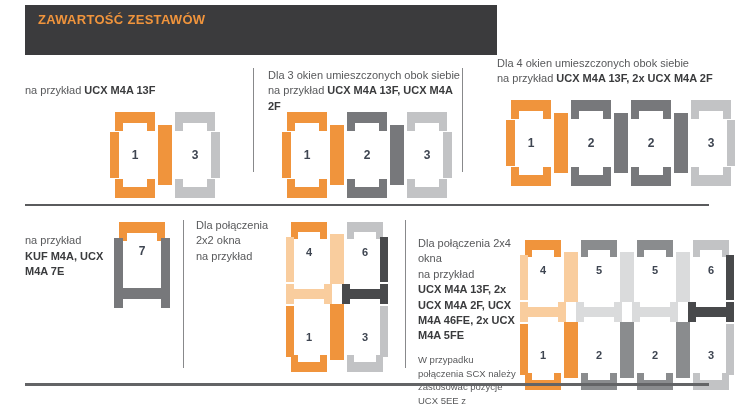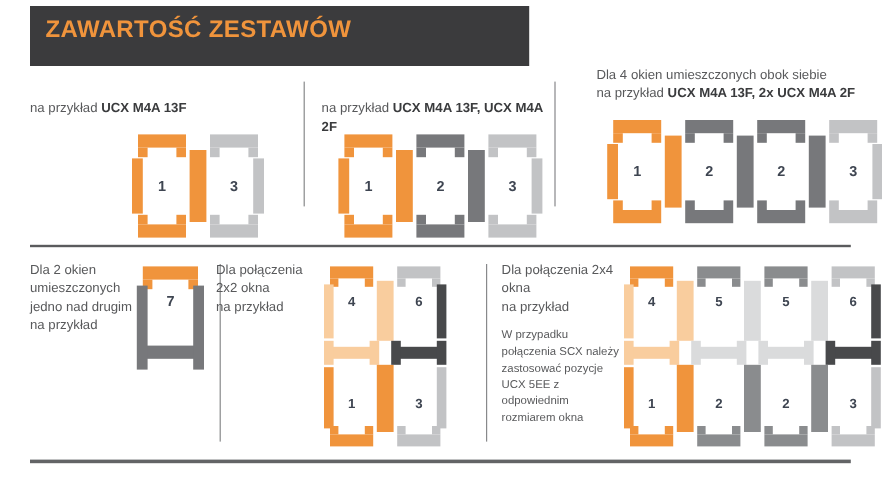--- a/index.html
+++ b/index.html
@@ -5,22 +5,22 @@
   :root{
     --or:#F0943C; --pe:#F9CD9E; --dk:#48494B; --md:#77787B;
     --gg:#8A8C8E; --lt:#C2C3C5; --pl:#DADBDC;
     --txt:#58595B; --bold:#3A3B3D; --num:#3E4551; --line:#5A5B5D;
   }
   *{margin:0;padding:0;box-sizing:border-box}
   body{font-family:"Liberation Sans","DejaVu Sans",sans-serif;background:#fff}
   .page{position:relative;width:735px;height:404px;background:#fff;overflow:hidden}
 
   
-  .hdr{position:absolute;left:25px;top:5px;width:416px;height:50px;background:#3B3B3D;
-       color:#F0943C;font-weight:bold;font-size:20px;line-height:1.3;letter-spacing:.3px;
+  .hdr{position:absolute;left:25px;top:5px;width:472px;height:50px;background:#3B3B3D;
+       color:#F0943C;font-weight:bold;font-size:13px;line-height:1.3;letter-spacing:.3px;
        padding:7px 0 0 13px}
 
   
   .hsep{position:absolute;left:25px;width:684px;height:2px;background:var(--line)}
   .hsep.bottom{height:3px;background:#636466}
   .vsep{position:absolute;width:1px;background:#88898B}
 
   
   .sec{position:absolute;font-size:11px;color:var(--txt);line-height:1.4}
   .sec b{color:var(--bold)}
@@ -120,21 +120,21 @@
         <div class="rail rail-r c-lt"></div>
         <div class="cap cap-b c-lt"></div>
         <div class="num">3</div>
       </div>
     </div>
   </div>
 
   <div class="vsep" style="left:253px;top:68px;height:104px"></div>
 
   <div class="sec" style="left:268px;top:68px;width:194px;height:136px">
-    <br>
+    <span>Dla 3 okien umieszczonych obok siebie</span><br>
     <span>na przykład</span>
     <b>UCX M4A 13F, UCX M4A 2F</b>
     <div class="diagram hg" style="left:16px;top:44px">
       <div class="win w1">
         <div class="cap cap-t c-or"></div>
         <div class="rail rail-l c-or"></div>
         <div class="vdiv c-or"></div>
         <div class="cap cap-b c-or"></div>
         <div class="num">1</div>
       </div>
@@ -185,39 +185,40 @@
         <div class="cap cap-b c-lt"></div>
         <div class="num">3</div>
       </div>
     </div>
   </div>
 
   <div class="hsep" style="top:204px"></div>
 
   <div class="sec" style="left:25px;top:218px;width:158px;height:160px">
     <div style="width:88px">
-      <span>Dla 2 okien umieszczonych jedno nad drugim</span><br>
+      <br>
       <span class="blocktxt">na przykład</span>
+      <b class="blocktxt">KUF M4A, UCX M4A 7E</b>
     </div>
     <div class="diagram stack" style="left:91px;top:4px">
       <div class="sw sw7">
         <div class="cap cap-t c-or"></div>
         <div class="rail rail-l c-md"></div>
         <div class="rail rail-r c-md"></div>
         <div class="num">7</div>
       </div>
       <div class="hdivS">
         <div class="bar c-md"></div>
       </div>
     </div>
   </div>
 
   <div class="vsep" style="left:183px;top:220px;height:148px"></div>
 
-  <div class="sec" style="left:180px;top:218px;width:209px;height:160px">
+  <div class="sec" style="left:196px;top:218px;width:209px;height:160px">
     <div style="width:92px">
       <span>Dla połączenia 2x2 okna</span><br>
       <span class="blocktxt">na przykład</span>
     </div>
     <div class="diagram grid" style="left:92px;top:4px">
       <div class="gcol">
         <div class="gw gw-t">
           <div class="cap cap-t c-or"></div>
           <div class="rail rail-l c-pe"></div>
           <div class="vdiv c-pe"></div>
@@ -246,24 +247,25 @@
           <div class="rail rail-r c-lt"></div>
           <div class="cap cap-b c-lt"></div>
           <div class="num">3</div>
         </div>
       </div>
     </div>
   </div>
 
   <div class="vsep" style="left:405px;top:220px;height:148px"></div>
 
-  <div class="sec" style="left:418px;top:218px;width:317px;height:160px">
+  <div class="sec" style="left:418px;top:236px;width:317px;height:160px">
     <div style="width:102px">
       <span>Dla połączenia 2x4 okna</span><br>
       <span class="blocktxt">na przykład</span>
+      <b class="blocktxt">UCX M4A 13F, 2x UCX M4A 2F, UCX M4A 46FE, 2x UCX M4A 5FE</b>
       <div class="note">W przypadku połączenia SCX należy zastosować pozycje UCX 5EE z odpowiednim rozmiarem okna</div>
     </div>
     <div class="diagram grid" style="left:104px;top:4px">
       <div class="gcol">
         <div class="gw gw-t">
           <div class="cap cap-t c-or"></div>
           <div class="rail rail-l c-pe"></div>
           <div class="vdiv c-pe"></div>
           <div class="num">4</div>
         </div>

